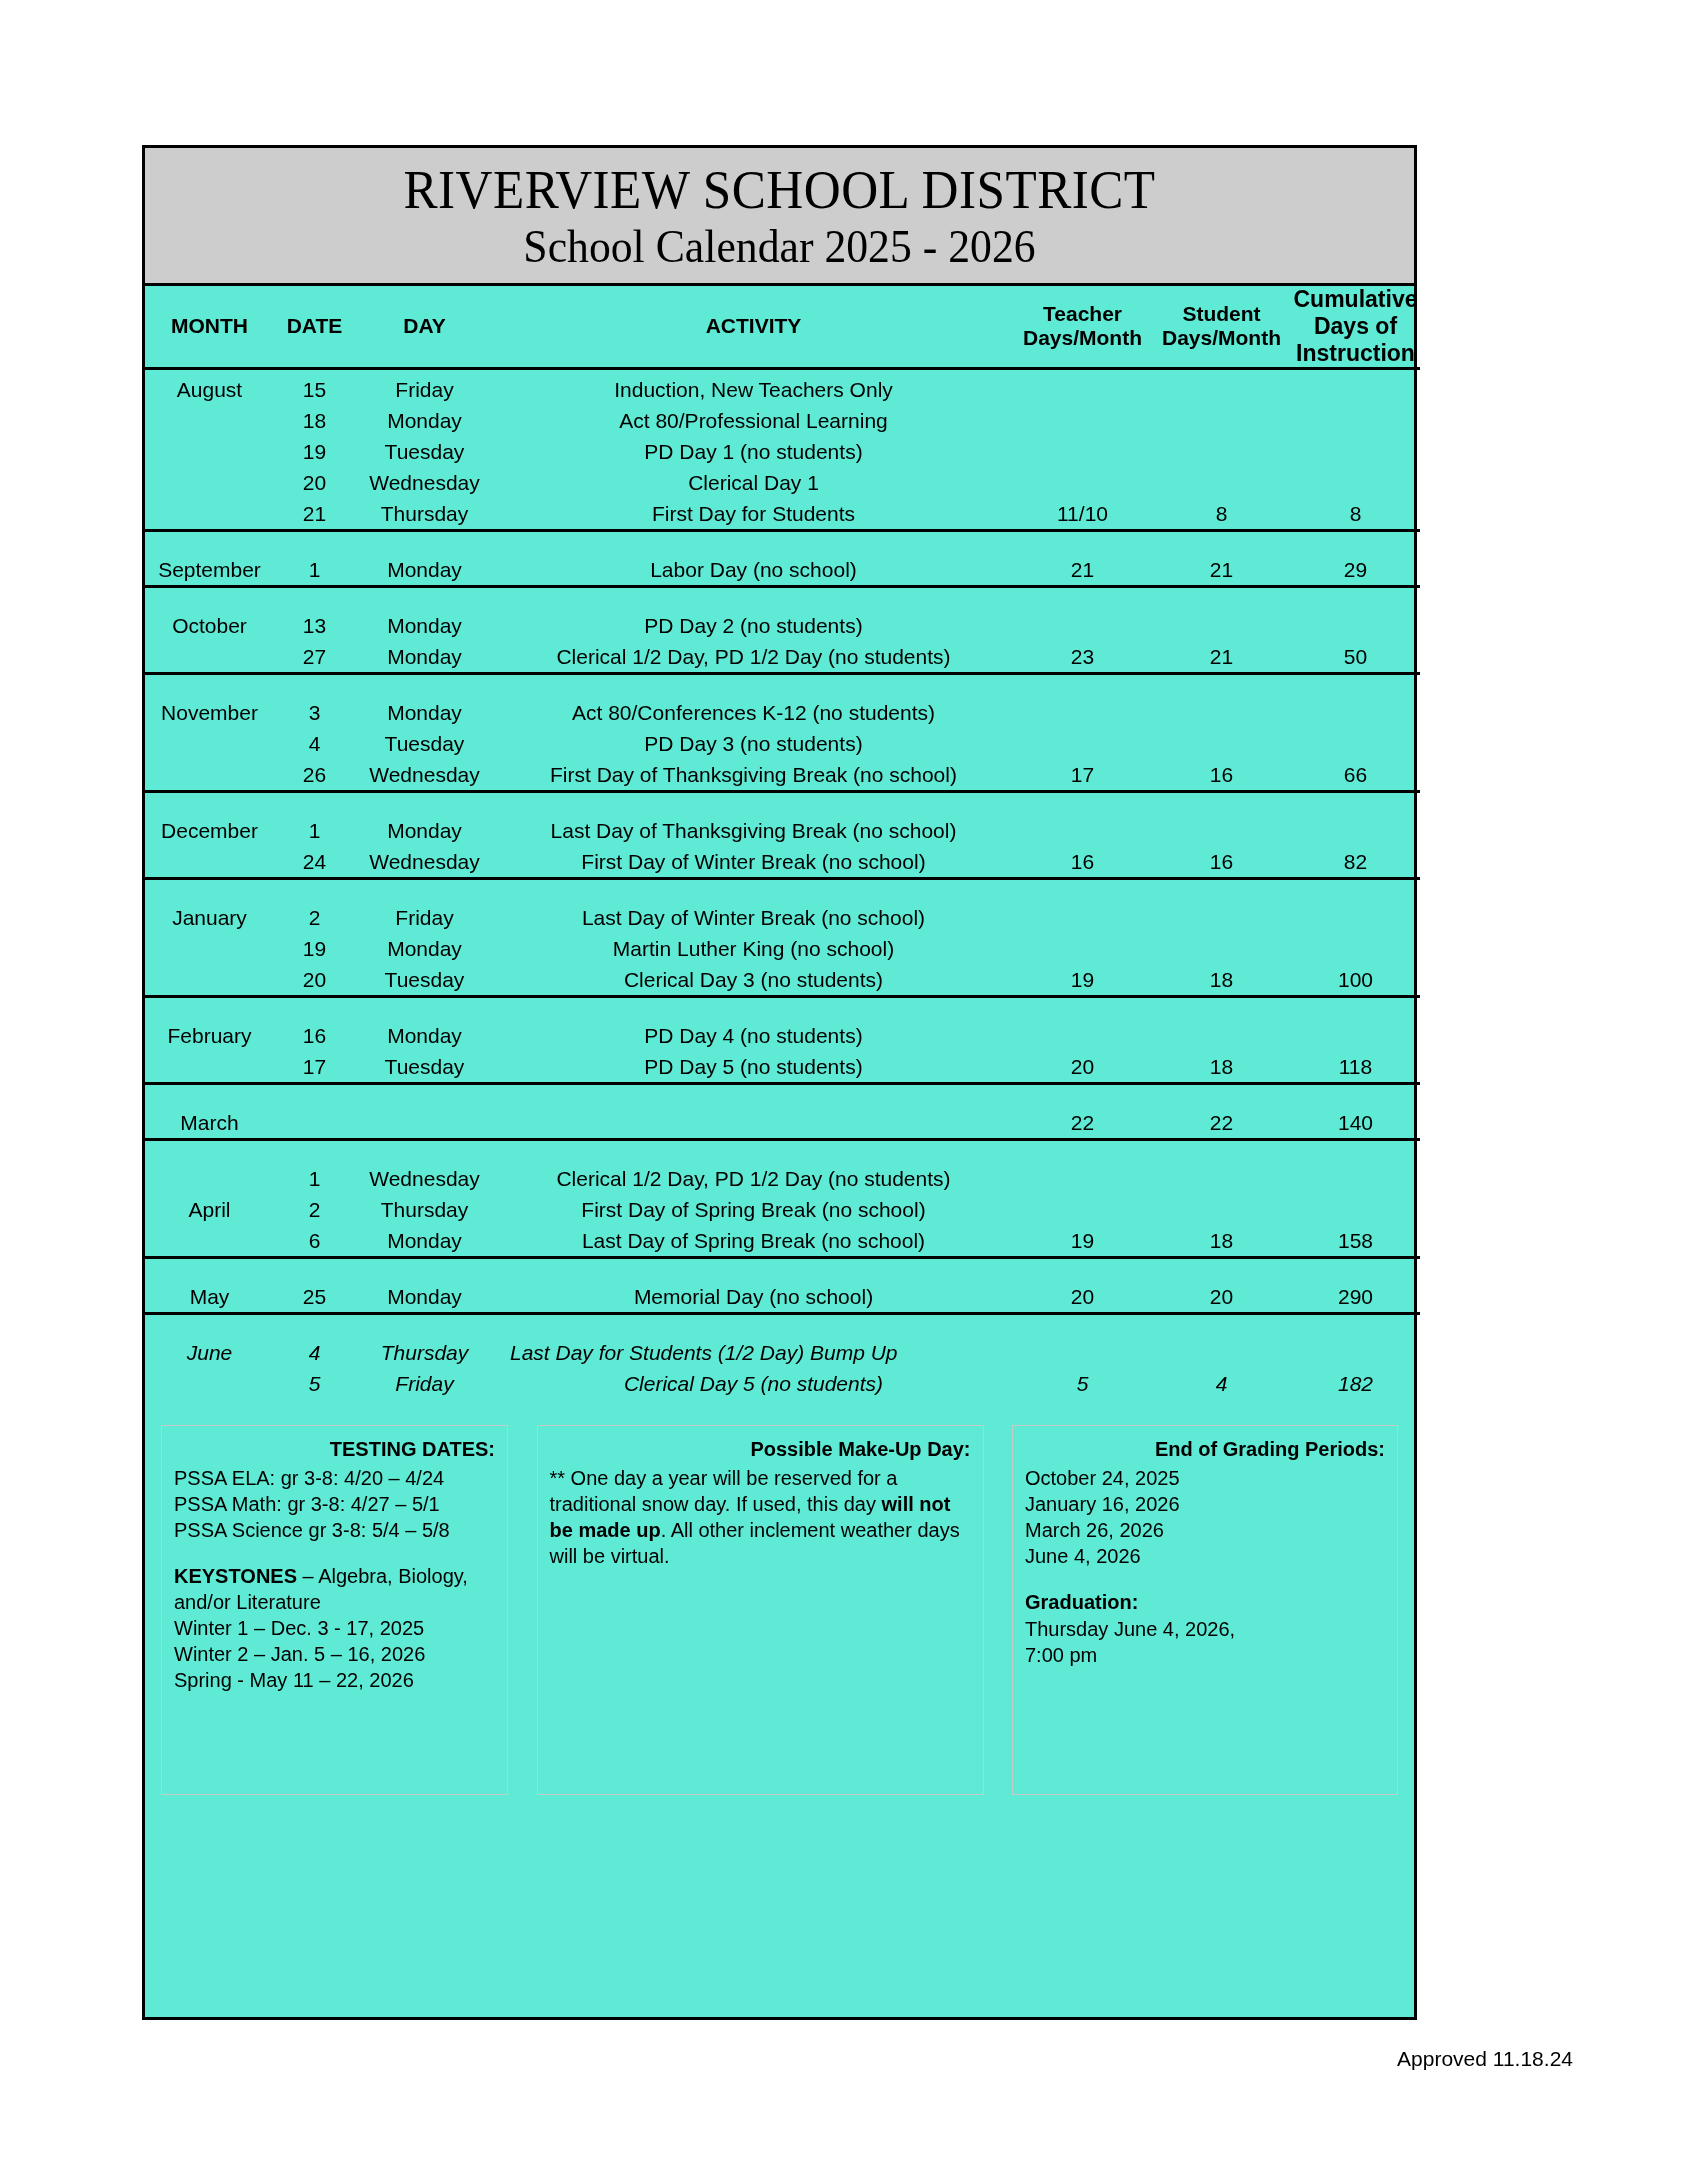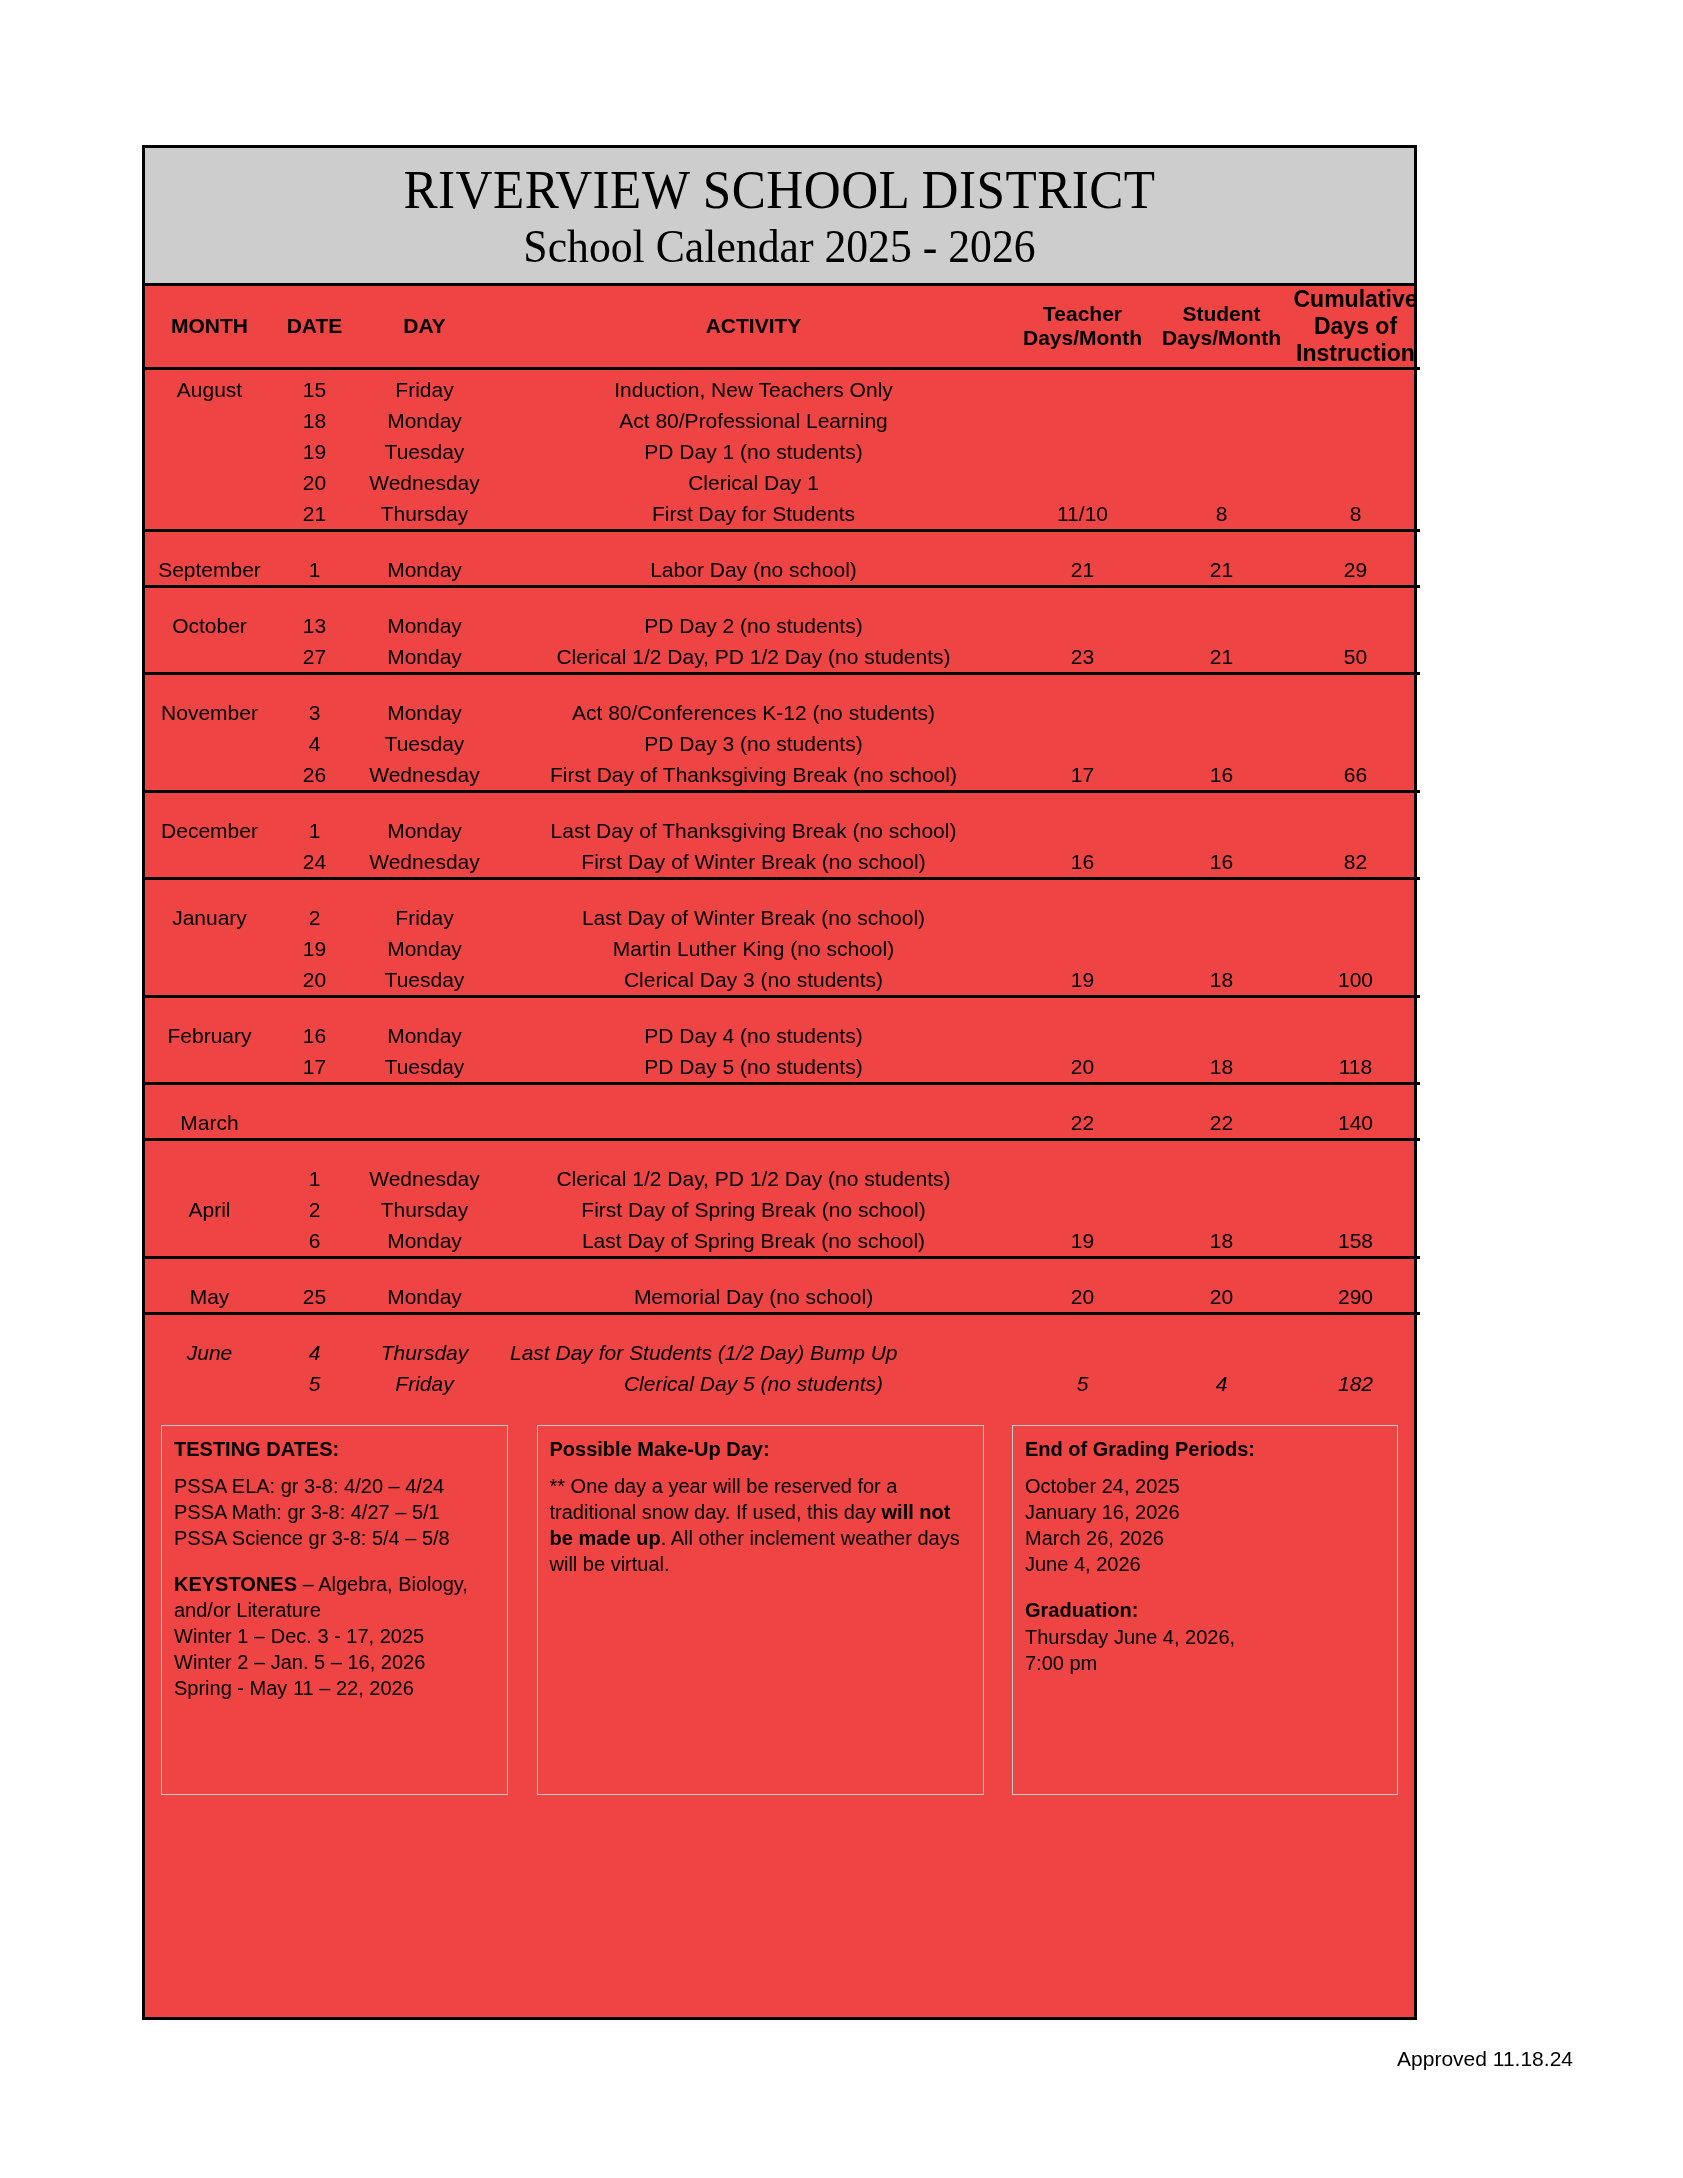--- a/index.html
+++ b/index.html
@@ -26,21 +26,21 @@
 
   
   .doc-frame {
     position: absolute;
     left: 142px;
     top: 145px;
     width: 1275px;
     height: 1875px;
     border: 3px solid #000000;
     box-sizing: border-box;
-    background: #ef4444;
+    background: #5eead4;
   }
 
   
   .title-banner {
     background: #cdcdcd;
     width: 100%;
     box-sizing: border-box;
     padding: 14px 0 10px 0;
     text-align: center;
     border-bottom: 3px solid #000000;
@@ -139,23 +139,23 @@
     padding: 10px 12px 10px 12px;
     font-size: 20px;
     line-height: 1.30;
   }
   .box-testing { width: 347px; height: 370px; }
   .box-makeup  { width: 447px; height: 370px; }
   .box-grading { width: 386px; height: 370px; }
 
   .bx-title {
     font-weight: bold;
-    text-align: left;
+    text-align: right;
     display: block;
-    margin-bottom: 11px;
+    margin-bottom: 3px;
   }
   .bx-line { display: block; white-space: nowrap; }
   .bx-blank { display: block; height: 20px; }
   .bx-para { display: block; }
   .bx-para b { font-weight: bold; }
 
   .bx-indent-title {
     font-weight: bold;
     display: block;
     margin-bottom: 1px;

